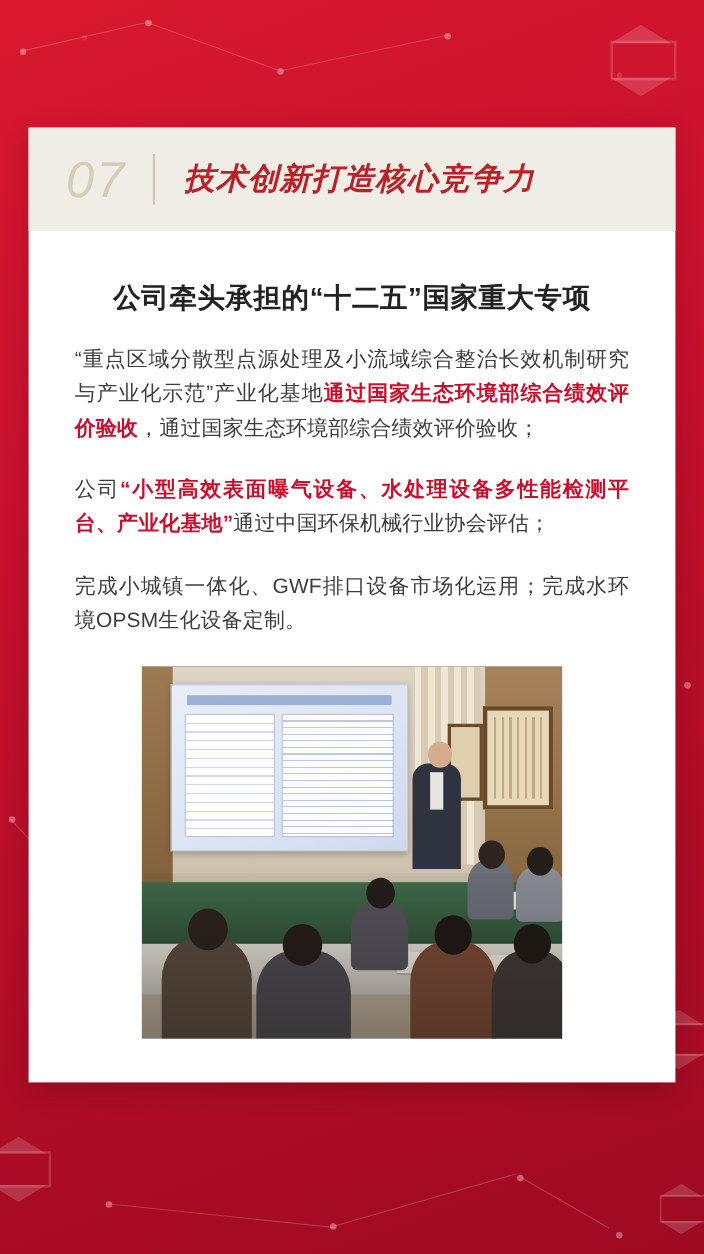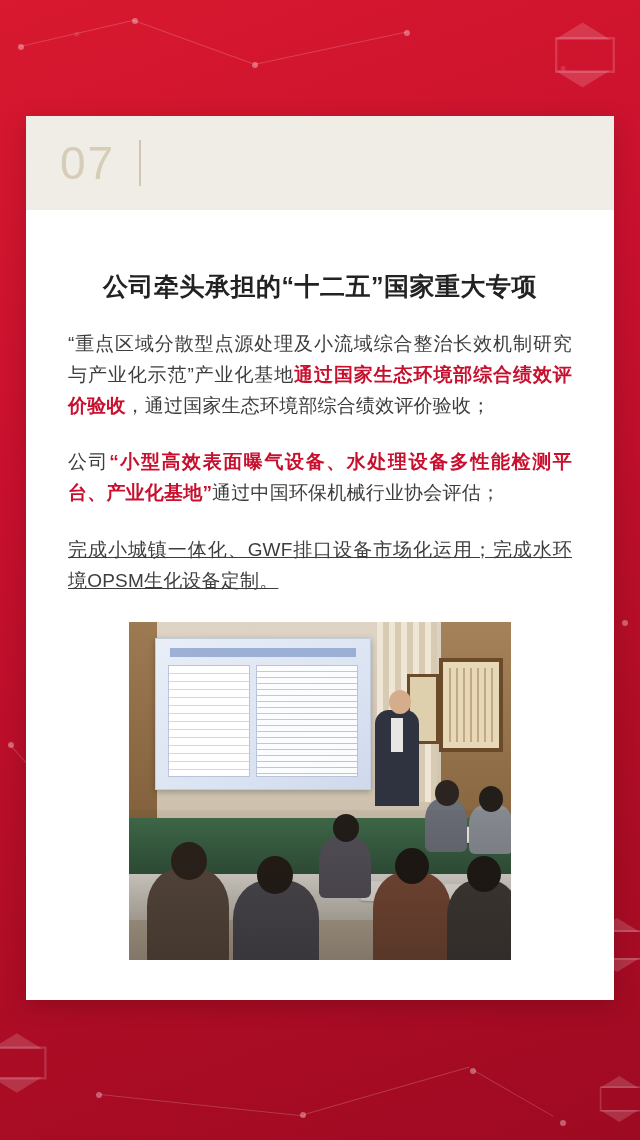--- a/index.html
+++ b/index.html
@@ -83,20 +83,21 @@
     box-shadow: 0 6px 22px rgba(0,0,0,0.18);
   }
 
   .card-header {
     display: flex;
     align-items: center;
     height: 94px;
     background: #f0ece6;
     padding-left: 34px;
     box-sizing: border-box;
+    font-style: italic;
   }
   .header-number {
     font-size: 46px;
     color: #d6cdb8;
     letter-spacing: 2px;
     font-family: "Liberation Sans", sans-serif;
     line-height: 1;
     padding-right: 24px;
   }
   .header-divider {
@@ -106,42 +107,42 @@
     margin-right: 26px;
   }
   .header-title {
     font-size: 28px;
     color: #b8232a;
     font-weight: bold;
     letter-spacing: 1px;
   }
 
   .card-body {
-    padding: 52px 42px 40px 42px;
+    padding: 36px 42px 40px 42px;
     box-sizing: border-box;
   }
 
   .section-title {
     text-align: center;
     font-size: 25px;
     font-weight: bold;
     color: #222;
     letter-spacing: 0.5px;
     margin: 8px 0 26px 0;
   }
 
   .para {
     font-size: 19px;
     line-height: 1.62;
     color: #3d3d3d;
     margin: 0 0 26px 0;
     text-align: justify;
     letter-spacing: 0.2px;
   }
-  .para:last-of-type { margin-bottom: 26px; text-decoration: underline; }
+  .para:last-of-type { margin-bottom: 26px; }
   .hl {
     color: #c8102e;
     font-weight: bold;
   }
 
   .photo-wrap {
     margin: 4px auto 0 auto;
     width: 382px;
     height: 338px;
     position: relative;
@@ -271,20 +272,21 @@
     <div class="line" style="left:304px; top:1114px; width:172px; transform:rotate(-16deg);"></div>
     <div class="line" style="left:474px; top:1070px; width:92px; transform:rotate(30deg);"></div>
     <div class="line" style="left:10px; top:744px; width:70px; transform:rotate(48deg);"></div>
   </div>
 
   <div class="card">
 
     <div class="card-header">
       <div class="header-number">07</div>
       <div class="header-divider"></div>
+      <div class="header-title">技术创新打造核心竞争力</div>
     </div>
 
     <div class="card-body">
 
       <div class="section-title">公司牵头承担的“十二五”国家重大专项</div>
 
       <p class="para">
         <span>“重点区域分散型点源处理及小流域综合整治长效机制研究与产业化示范”产业化基地</span><span class="hl">通过国家生态环境部综合绩效评价验收</span><span>，通过国家生态环境部综合绩效评价验收；</span>
       </p>
 

